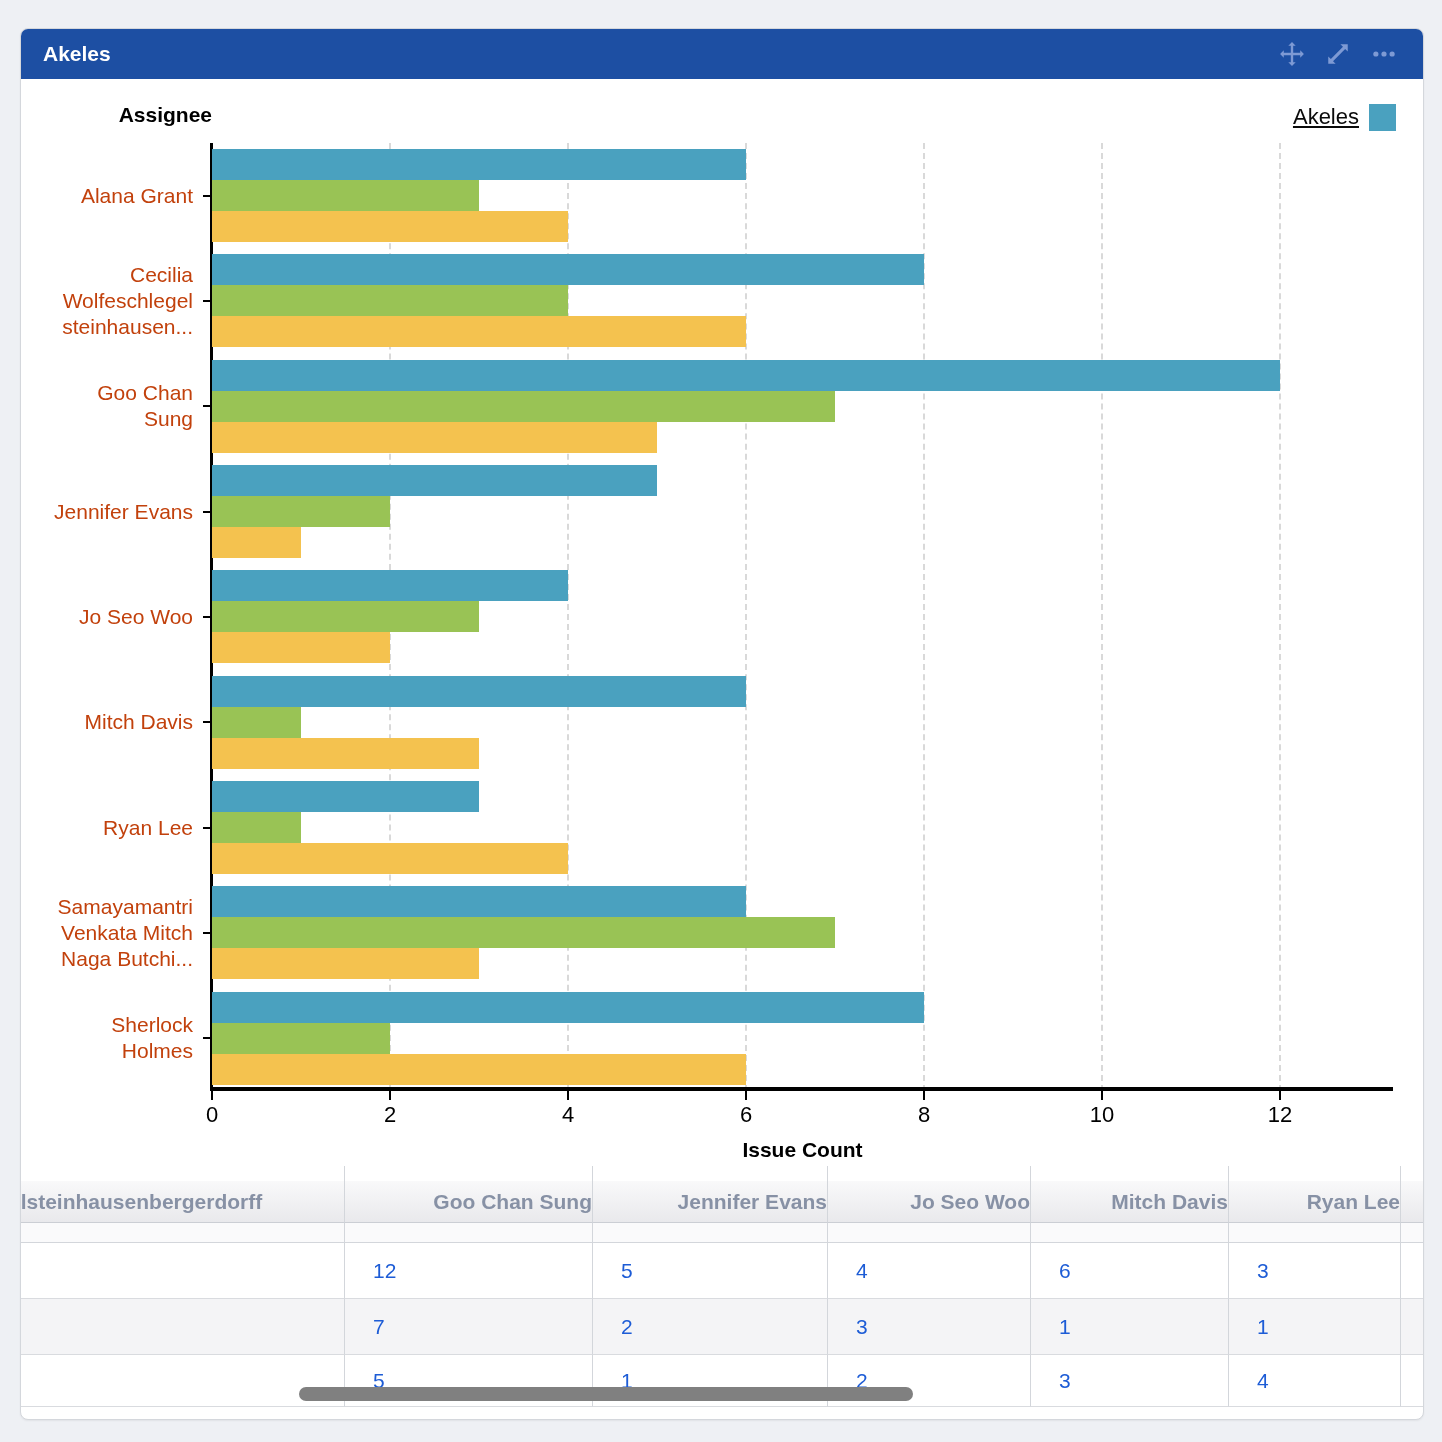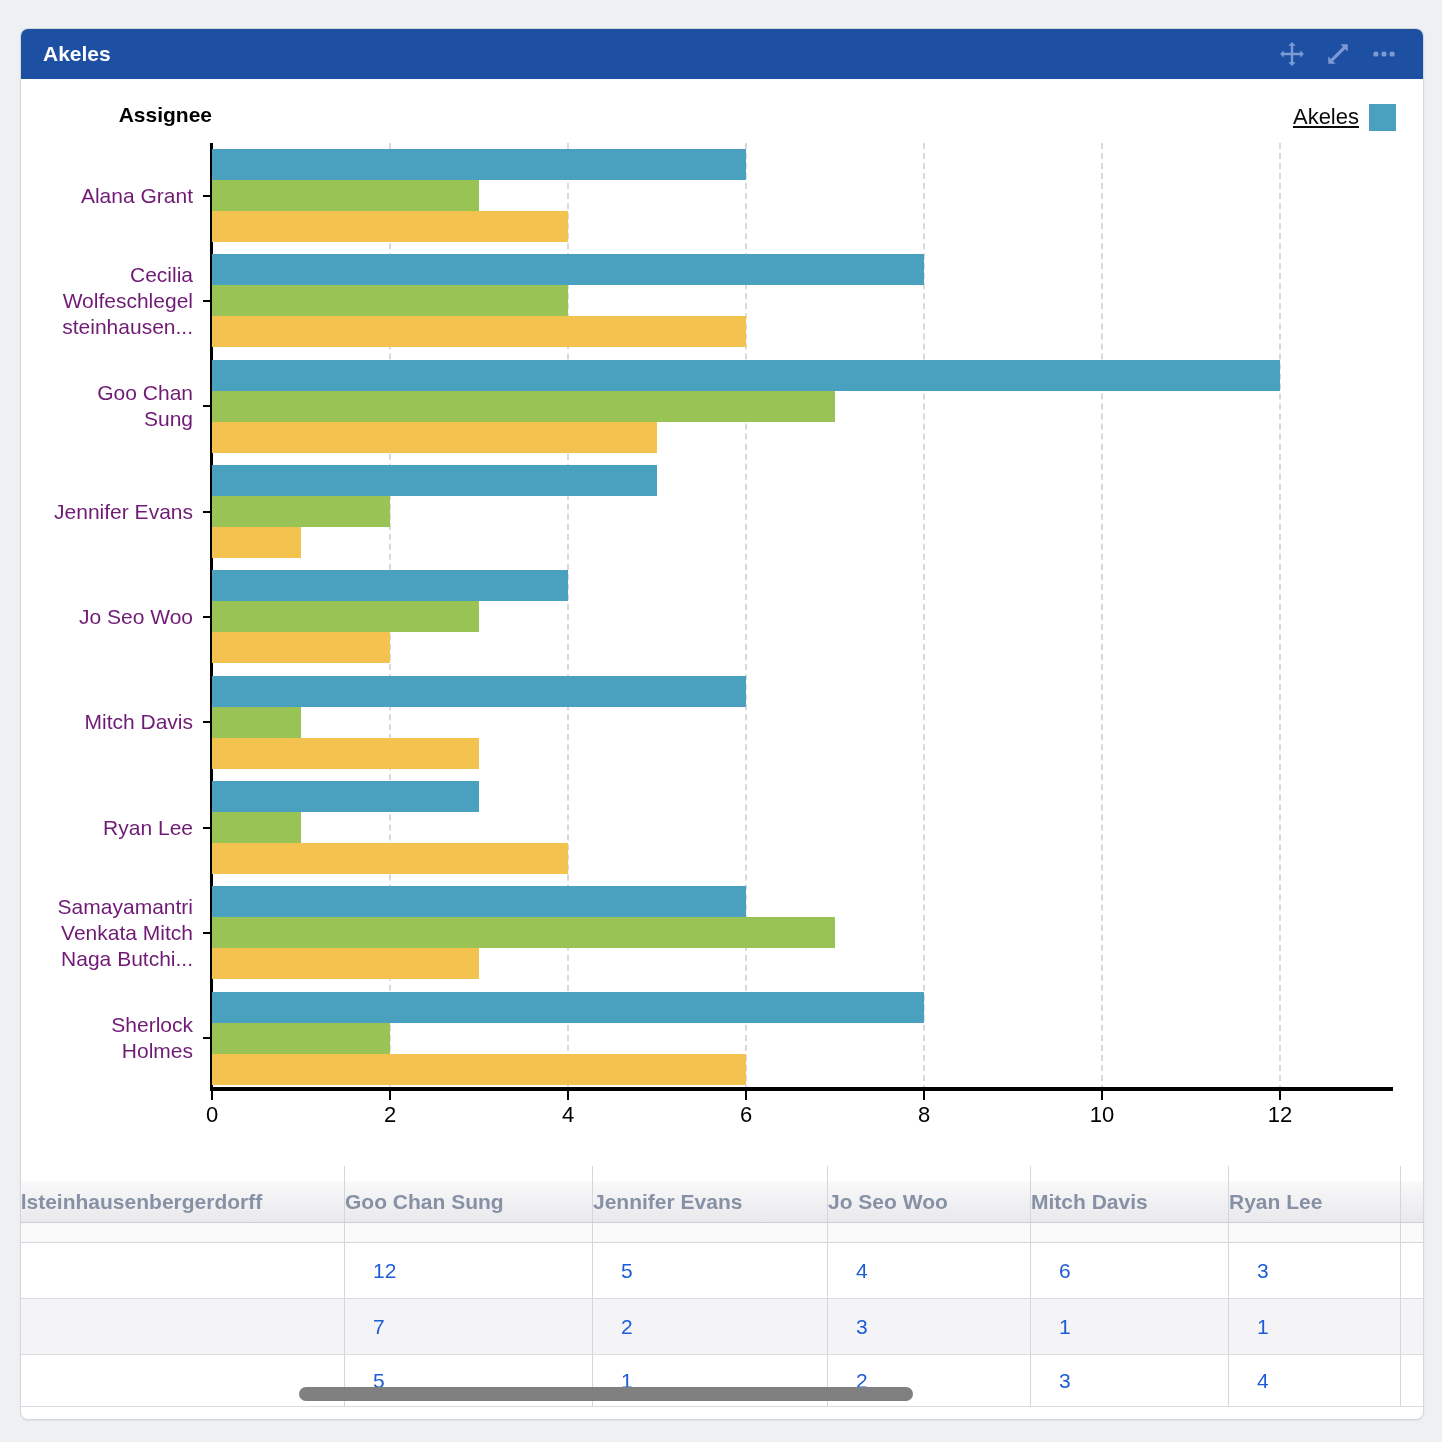--- a/index.html
+++ b/index.html
@@ -25,21 +25,21 @@
   .header-icons{display:flex;align-items:center;gap:20px;padding-right:26px;}
   .hicon{width:26px;height:26px;display:block;cursor:pointer;}
   
   .plot{position:absolute;left:191px;top:114px;width:1181px;height:948px;}
   .gridline{position:absolute;top:0;height:948px;width:0;border-left:2px dashed #d9d9d9;}
   .yaxis{position:absolute;left:-2px;top:0;width:3px;height:948px;background:#000;}
   .xaxis{position:absolute;left:-2px;top:944px;width:1183px;height:4px;background:#000;}
   .xtick{position:absolute;top:948px;width:2px;height:9px;background:#000;}
   .xtick-label{position:absolute;top:959px;width:60px;margin-left:-30px;text-align:center;font-size:22px;color:#000;}
   .ytick{position:absolute;left:-9px;width:9px;height:2px;background:#000;}
-  .ylabel{position:absolute;left:-199px;width:180px;text-align:right;font-size:21px;line-height:26px;color:#701a75;}
+  .ylabel{position:absolute;left:-199px;width:180px;text-align:right;font-size:21px;line-height:26px;color:#c2410c;}
   .assignee-title{position:absolute;left:-180px;width:180px;top:-40px;text-align:right;font-size:21px;font-weight:bold;color:#000;}
   .xaxis-title{position:absolute;left:0;top:995px;width:1181px;text-align:center;font-size:21px;font-weight:bold;color:#000;}
   .bar-group{position:absolute;left:0;width:100%;display:flex;flex-direction:column;justify-content:center;}
   .bar{height:31px;}
   .legend{position:absolute;top:-46px;left:600px;width:584px;}
   .legend-row{height:40px;display:flex;align-items:center;justify-content:flex-end;cursor:pointer;}
   .legend-label{font-size:22px;color:#0b0b0b;text-decoration:underline;}
   .legend-swatch{width:27px;height:27px;margin-left:10px;}
   
   .dtable{
@@ -48,21 +48,21 @@
     grid-template-columns:324px 248px 235px 203px 198px 172px 1fr;
     grid-template-rows:15px 42px 20px 56px 56px 52px;
   }
   .tcell{border-right:1px solid #d3d6db;box-sizing:border-box;overflow:hidden;}
   .tcell.lastcol{border-right:none;}
   .t-strip{background:#ffffff;}
   .t-hdr{
     background:linear-gradient(#f9f9fa,#e9e9ec);
     border-bottom:1px solid #cbced4;
     color:#8791a5;font-weight:bold;font-size:21px;
-    display:flex;align-items:center;justify-content:flex-start;white-space:nowrap;
+    display:flex;align-items:center;justify-content:flex-end;white-space:nowrap;
   }
   .t-hdr.clipleft{justify-content:flex-start;}
   .t-hdr.clipleft span{margin-left:-12px;}
   .t-thin{background:#fafafb;border-bottom:1px solid #d3d6db;}
   .t-data{
     background:#ffffff;border-bottom:1px solid #d9dbdf;
     display:flex;align-items:center;padding-left:28px;font-size:21px;
   }
   .t-data.alt{background:#f4f4f6;}
   .t-link{cursor:pointer;}
@@ -96,20 +96,21 @@
   <div class="plot">
       <div class="gridline" style="left: 1067px;"></div>
       <div class="gridline" style="left: 889px;"></div>
       <div class="gridline" style="left: 711px;"></div>
       <div class="gridline" style="left: 533px;"></div>
       <div class="gridline" style="left: 355px;"></div>
       <div class="gridline" style="left: 177px;"></div>
     <div class="assignee-title">Assignee</div>
     <div class="yaxis"></div>
     <div class="xaxis"></div>
+    <div class="xaxis-title">Issue Count</div>
     <div class="legend">
         <div class="legend-row">
           <span class="legend-label">Akeles</span>
           <span class="legend-swatch" style="background: rgb(74, 161, 191);"></span>
         </div>
       </div>
   <div class="bar-group" style="top: 0px; height: 105.333px;">
         <div class="bar" style="width: 534px; background: rgb(74, 161, 191);"></div>
         <div class="bar" style="width: 267px; background: rgb(153, 195, 85);"></div>
         <div class="bar" style="width: 356px; background: rgb(244, 194, 79);"></div>

